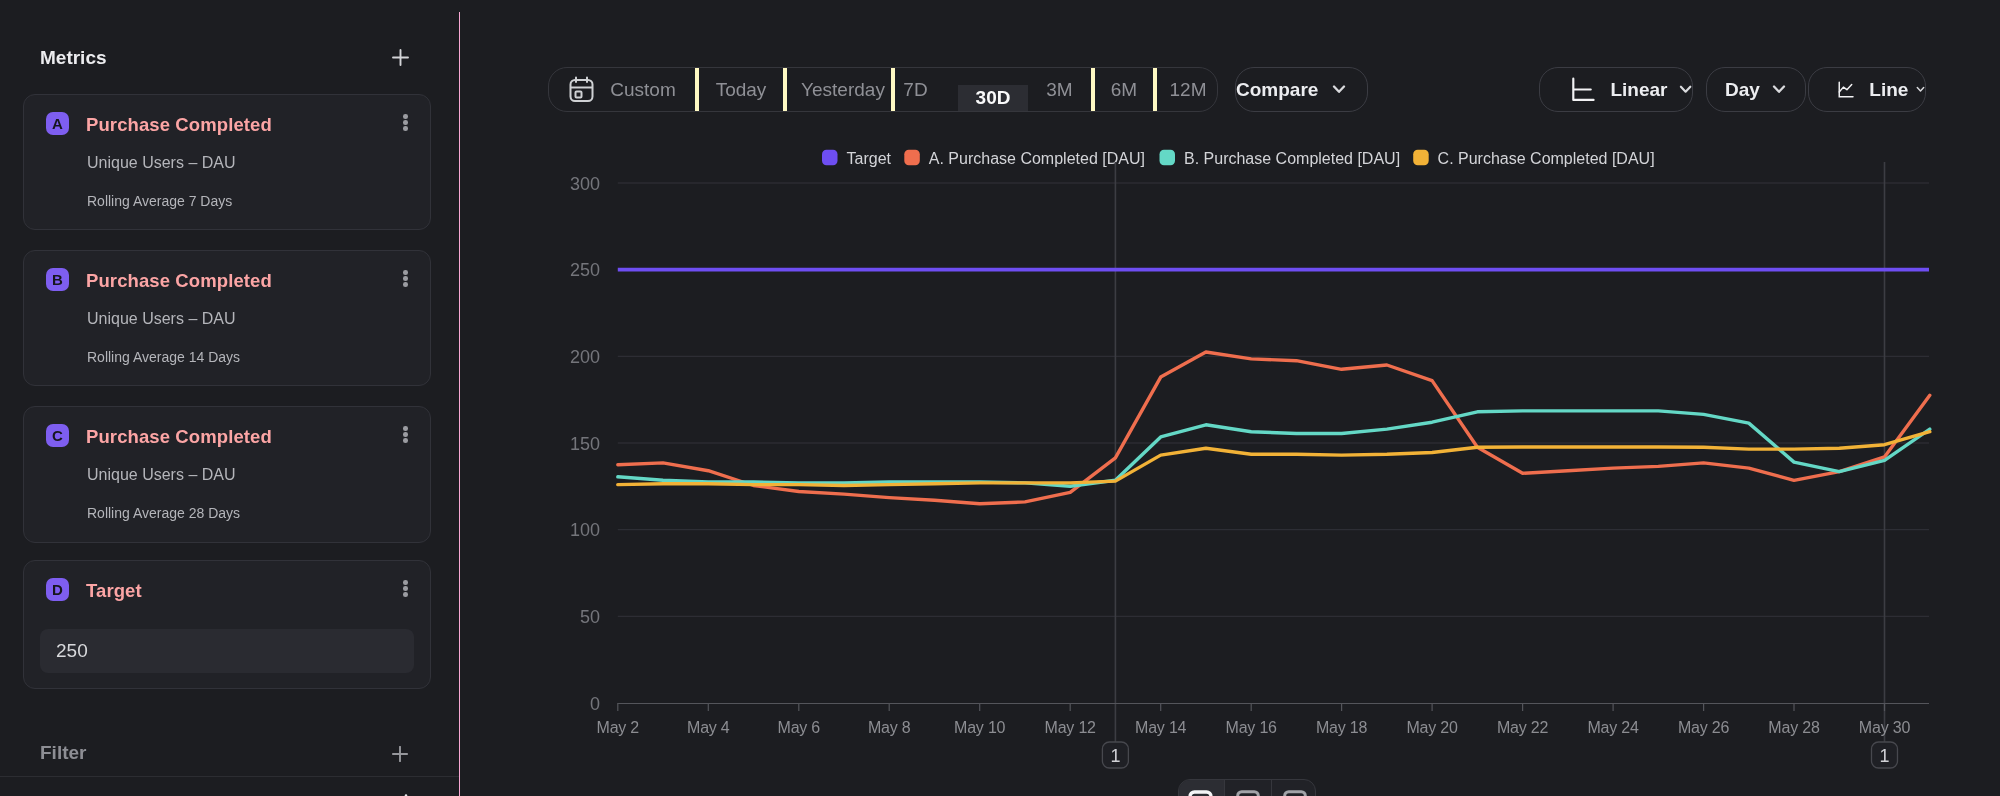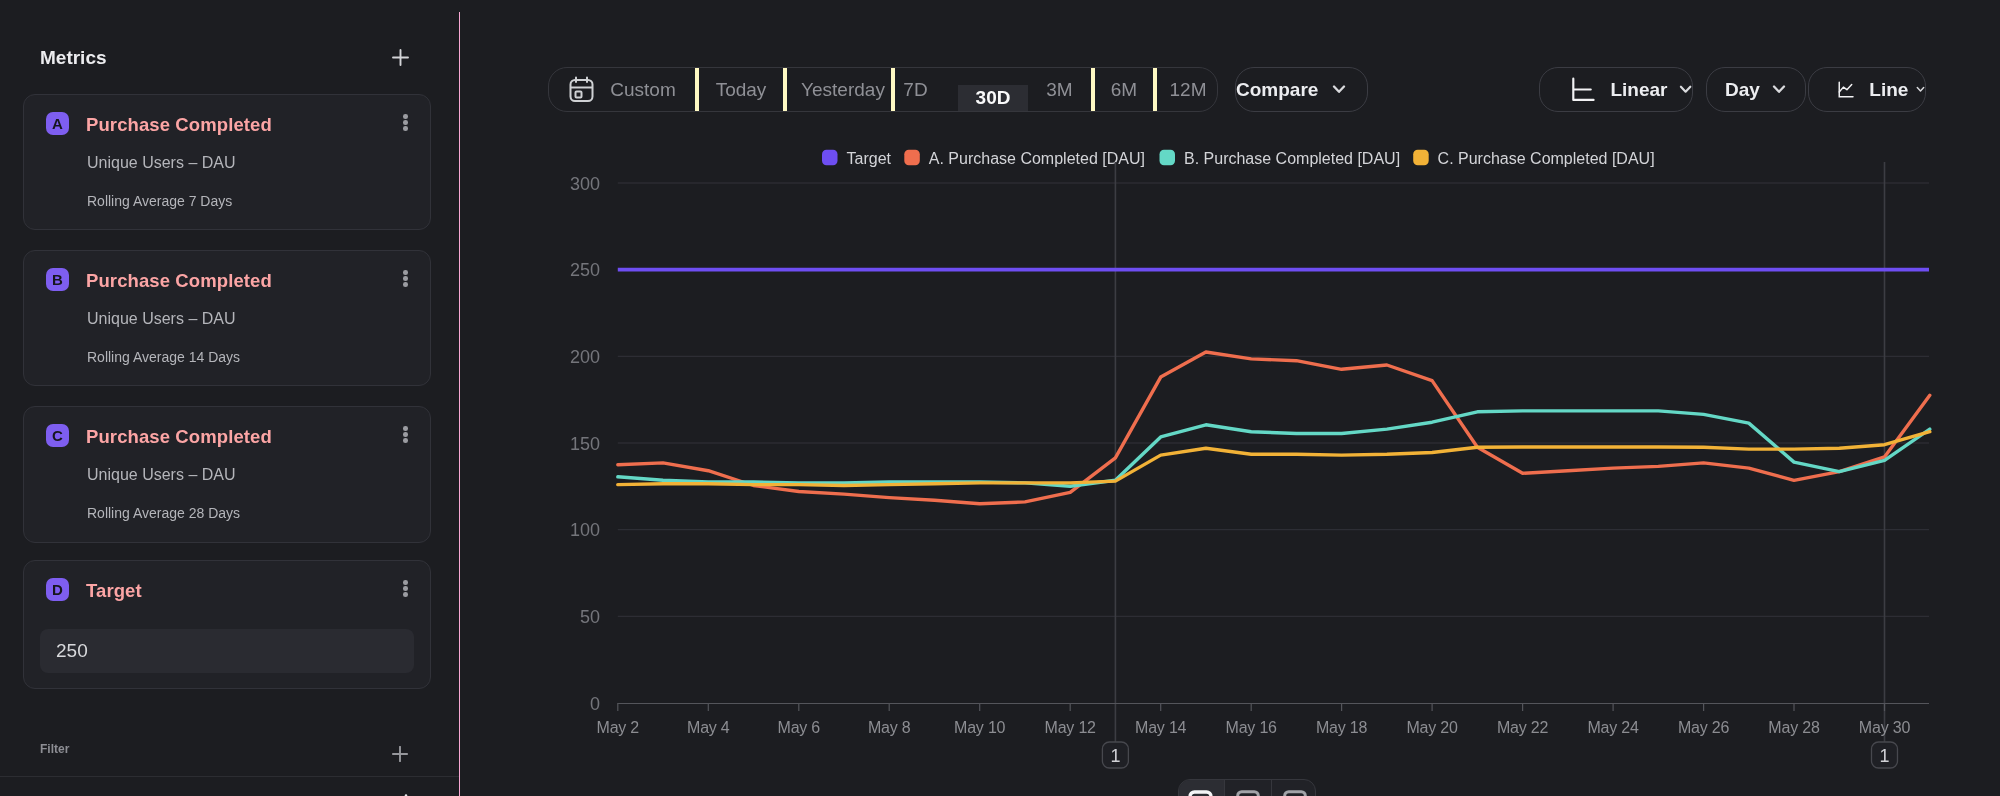--- a/index.html
+++ b/index.html
@@ -62,21 +62,21 @@
     <div class="badge">D</div>
       <div class="ctitle">Target</div>
     <div class="kebab">
         <i></i>
         <i></i>
         <i></i>
       </div>
     <div class="abs" style="left:16px; top:68px; width:374px; height:44px; background:#2a2b31; border-radius:8px; color:#d8d9dc; font-size:19px; line-height:44px; padding-left:16px;">250</div>
   </div>
 
-  <div class="abs" style="left:40px; top:730px; font-size:12px; font-weight:bold; color:#8d8e94;">Filter</div>
+  <div class="abs" style="left:40px; top:730px; font-size:19px; font-weight:bold; color:#8d8e94;">Filter</div>
   <svg class="abs" style="left:392px; top:733.5px;" width="16" height="16" viewBox="0 0 16 16">
       <path d="M8 0.8 V15.2 M0.8 8 H15.2" stroke="#96979c" stroke-width="1.9" stroke-linecap="round"></path>
     </svg>
   <div class="abs" style="left:0; top:764px; width:459px; height:1px; background:#2c2d32;"></div>
   <svg class="abs" style="left:398px; top:782px;" width="30" height="14" viewBox="0 0 30 14">
       <path d="M8 1.5 V14 M11 12 H26 M19 4.5 L11.5 12 M19 19.5 L11.5 12" stroke="#e7e8ea" stroke-width="2.6" stroke-linecap="round" fill="none"></path>
     </svg>
 </div>
 
 <div class="tbtn" style="left:548px; width:670px; padding:0; color:#8f9096; font-weight:normal; border-color:#35363c;">

